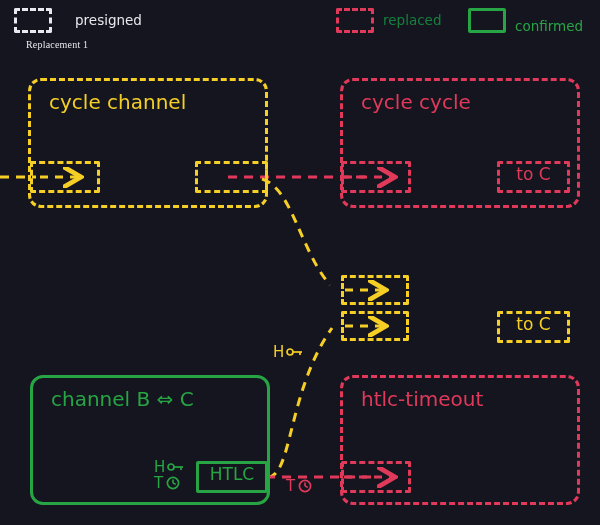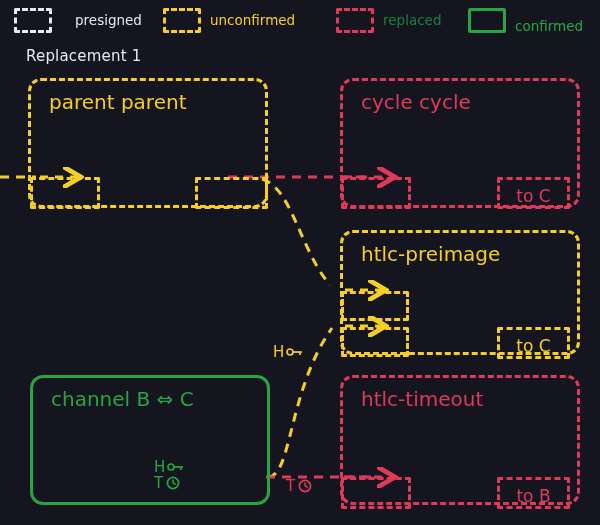--- a/index.html
+++ b/index.html
@@ -23,37 +23,37 @@
   .sw-replaced{border:3px dashed #e0395a;}
   .sw-confirmed{border:3px solid #27a544;}
 
   .lb-presigned{color:#e8e8ef;}
   .lb-unconfirmed{color:#f5cf26;}
   .lb-replaced{color:#15803d;}
   .lb-confirmed{color:#27a544;}
 
   
   .section-title{
-    position:absolute;left:26px;top:47px;
-    color:#e8e8ef;font-size:15px;letter-spacing:.2px;
+    position:absolute;left:26px;top:39px;
+    color:#e8e8ef;font-size:10px;letter-spacing:.2px;font-family:Liberation Serif, serif;
   }
 
   
   .tx-box{position:absolute;box-sizing:border-box;border-radius:13px;background:transparent;}
   .tx-box.unconfirmed{border:3px dashed #f5cf26;}
   .tx-box.replaced{border:3px dashed #e0395a;}
   .tx-box.confirmed{border:3px solid #27a544;}
 
   .tx-title{position:absolute;left:18px;top:9px;font-size:20px;white-space:nowrap;}
   .tx-title.unconfirmed{color:#f5cf26;}
   .tx-title.replaced{color:#e0395a;}
   .tx-title.confirmed{color:#27a544;}
 
   
-  .port{position:absolute;box-sizing:border-box;display:flex;align-items:flex-end;margin-top:16px;}
+  .port{position:absolute;box-sizing:border-box;display:flex;align-items:flex-start;}
   .port.unconfirmed{border:3px dashed #f5cf26;}
   .port.replaced{border:3px dashed #e0395a;}
   .port.confirmed{border:3px solid #27a544;}
   .port-label{font-size:17px;white-space:nowrap;}
   .port-label.unconfirmed{color:#f5cf26;}
   .port-label.replaced{color:#e0395a;}
   .port-label.confirmed{color:#27a544;}
 
   
   #wires{position:absolute;left:0;top:0;width:600px;height:525px;pointer-events:none;}
@@ -70,24 +70,20 @@
 
 <div id="stage">
 
   <div class="legend">
 
     <div class="legend-item" style="left:14px;gap:23px;">
       <div class="legend-swatch sw-presigned"></div>
       <div class="legend-label lb-presigned">presigned</div>
     </div>
 
-    <div class="legend-item" style="left:163px;">
-      <div class="legend-swatch sw-unconfirmed"></div>
-      <div class="legend-label lb-unconfirmed">unconfirmed</div>
-    </div>
 
     <div class="legend-item" style="left:336px;">
       <div class="legend-swatch sw-replaced"></div>
       <div class="legend-label lb-replaced">replaced</div>
     </div>
 
     <div class="legend-item" style="left:468px;align-items:flex-end;">
       <div class="legend-swatch sw-confirmed"></div>
       <div class="legend-label lb-confirmed">confirmed</div>
     </div>
@@ -116,52 +112,49 @@
     <line x1="345" y1="290" x2="383" y2="290" stroke="#f5cf26" stroke-width="3" stroke-dasharray="8,7" marker-end="url(#ah-y)"></line>
 
     <path d="M268,477 C292,477 288,390 332,328" fill="none" stroke="#f5cf26" stroke-width="3" stroke-dasharray="9,7"></path>
     <line x1="345" y1="326" x2="383" y2="326" stroke="#f5cf26" stroke-width="3" stroke-dasharray="8,7" marker-end="url(#ah-y)"></line>
 
     <line x1="266" y1="477" x2="372" y2="477" stroke="#e0395a" stroke-width="3" stroke-dasharray="9,7"></line>
     <line x1="344" y1="477" x2="392" y2="477" stroke="#e0395a" stroke-width="3" stroke-dasharray="8,7" marker-end="url(#ah-r)"></line>
   </svg>
 
   <div class="tx-box unconfirmed" style="left:28px;top:78px;width:240px;height:130px;">
-    <div class="tx-title unconfirmed">parent parent</div>
+    <div class="tx-title unconfirmed">cycle channel</div>
   </div>
   <div class="port unconfirmed" style="left:30px;top:161px;width:70px;height:32px;border-radius:2px;"></div>
   <div class="port unconfirmed" style="left:195px;top:161px;width:73px;height:32px;border-radius:2px;"></div>
 
   <div class="tx-box replaced" style="left:340px;top:78px;width:240px;height:130px;">
     <div class="tx-title replaced">cycle cycle</div>
   </div>
   <div class="port replaced" style="left:341px;top:161px;width:70px;height:32px;border-radius:2px;"></div>
   <div class="port replaced" style="left:497px;top:161px;width:73px;height:32px;border-radius:2px;justify-content:center;">
     <span class="port-label replaced">to C</span>
   </div>
 
-  <div class="tx-box unconfirmed" style="left:340px;top:230px;width:240px;height:125px;">
-    <div class="tx-title unconfirmed">htlc-preimage</div>
-  </div>
   <div class="port unconfirmed" style="left:341px;top:275px;width:68px;height:30px;border-radius:2px;"></div>
   <div class="port unconfirmed" style="left:341px;top:311px;width:68px;height:30px;border-radius:2px;"></div>
   <div class="port unconfirmed" style="left:497px;top:311px;width:73px;height:32px;border-radius:2px;justify-content:center;">
     <span class="port-label unconfirmed">to C</span>
   </div>
 
   <div class="tx-box replaced" style="left:340px;top:375px;width:240px;height:130px;text-align:right;">
     <div class="tx-title replaced">htlc-timeout</div>
   </div>
   <div class="port replaced" style="left:341px;top:461px;width:70px;height:32px;border-radius:2px;"></div>
-  <div class="port replaced" style="left:497px;top:461px;width:73px;height:32px;border-radius:2px;justify-content:center;">
-    <span class="port-label replaced">to B</span>
-  </div>
 
   <div class="tx-box confirmed" style="left:30px;top:375px;width:240px;height:130px;padding-left:12px;">
     <div class="tx-title confirmed">channel B ⇔ C</div>
+  </div>
+  <div class="port confirmed" style="left:196px;top:461px;width:72px;height:32px;border-radius:2px;justify-content:center;">
+    <span class="port-label confirmed">HTLC</span>
   </div>
 
   <div class="cond confirmed" style="left:154px;top:459px;">
     <div class="row">
       <span>H</span>
       <svg width="17" height="12" viewBox="0 0 17 12">
         <circle cx="4" cy="6" r="3" fill="none" stroke="#27a544" stroke-width="1.7"></circle>
         <line x1="7" y1="6" x2="16" y2="6" stroke="#27a544" stroke-width="1.7"></line>
         <line x1="14" y1="6" x2="14" y2="9" stroke="#27a544" stroke-width="1.7"></line>
       </svg>

